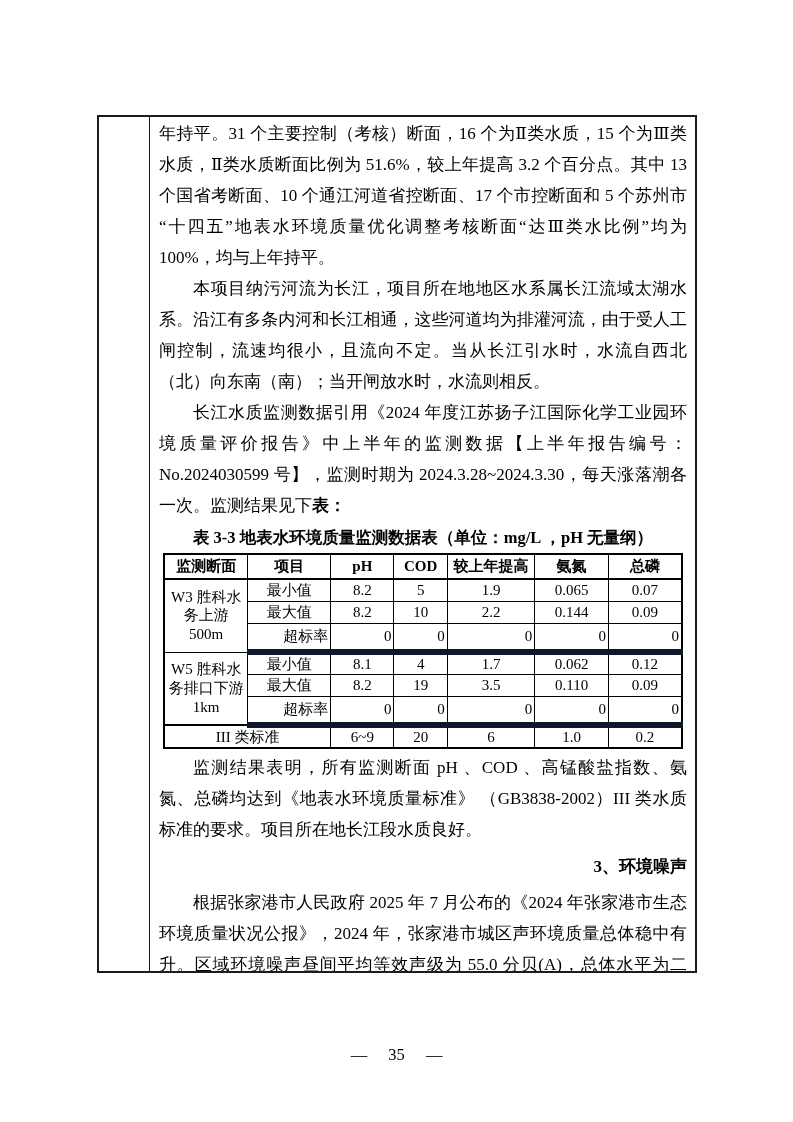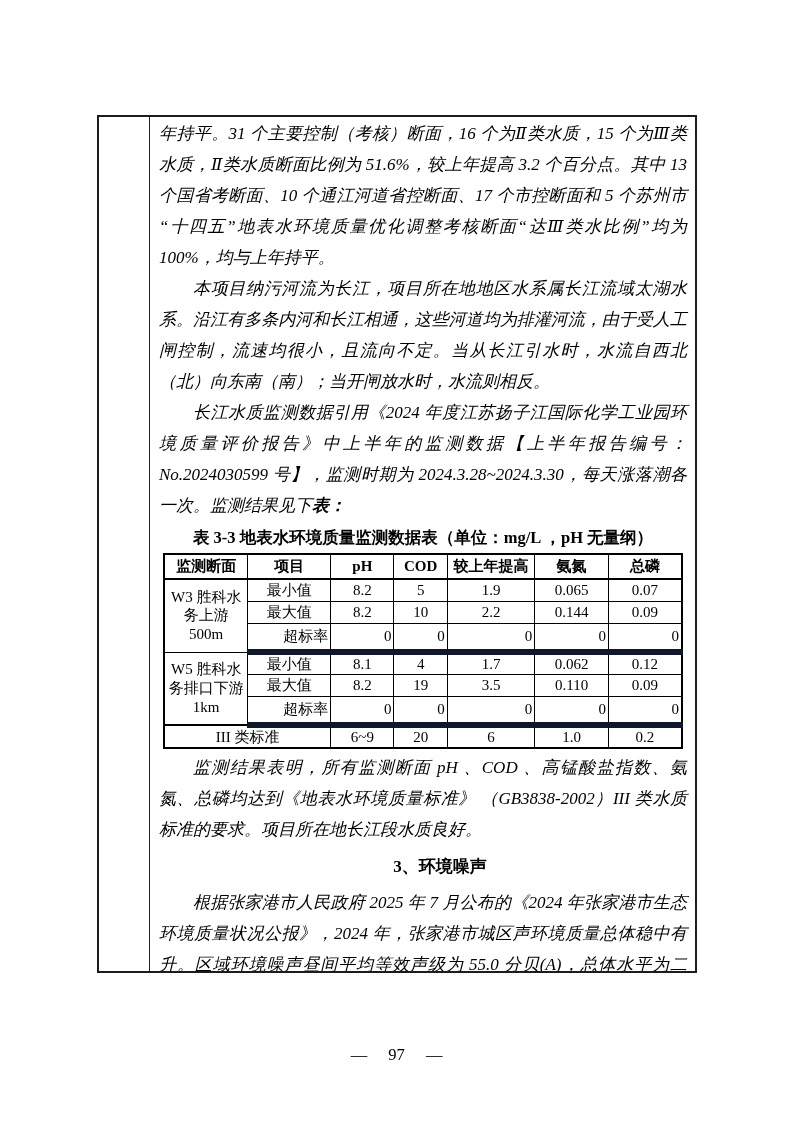--- a/index.html
+++ b/index.html
@@ -28,21 +28,20 @@
   .content-cell {
     flex: 1;
     padding: 1px 8px 0 9px;
     overflow: hidden;
   }
   p.body-para {
     margin: 0;
     font-size: 17px;
     line-height: 31px;
     text-align: justify;
-    font-style: italic;
   }
   p.indent { text-indent: 2em; }
   .bold { font-weight: bold; }
   .table-title {
     margin: 4px 0 1px 0;
     font-size: 16.5px;
     line-height: 26px;
     font-weight: bold;
     text-align: center;
   }
@@ -74,21 +73,21 @@
   td.section-cell {
     white-space: pre-line;
     line-height: 1.3;
   }
   .noise-heading {
     margin: 7px 0 5px 0;
     font-size: 17px;
     line-height: 30px;
     font-weight: bold;
     text-indent: 2em;
-    text-align: center;
+    text-align: right;
   }
   .para-after-table { margin-top: 5px; }
   .footer {
     position: absolute;
     left: 0; top: 1044px;
     width: 100%;
     text-align: center;
     font-size: 16.5px;
     line-height: 22px;
     word-spacing: 17px;
@@ -198,13 +197,13 @@
 
     <p class="body-para indent para-after-table">监测结果表明，所有监测断面 pH 、COD 、高锰酸盐指数、氨氮、总磷均达到《地表水环境质量标准》 （GB3838-2002）III 类水质标准的要求。项目所在地长江段水质良好。</p>
 
     <div class="noise-heading">3、环境噪声</div>
 
     <p class="body-para indent">根据张家港市人民政府 2025 年 7 月公布的《2024 年张家港市生态环境质量状况公报》，2024 年，张家港市城区声环境质量总体稳中有升。区域环境噪声昼间平均等效声级为 55.0 分贝(A)，总体水平为二级，区域昼间声环境质量为较好。社会生活噪声是影响我市城区声环境质量的主要污染源，占 82.9%，其次为交通噪声、工业噪声和施工噪声。</p>
 
   </div>
 </div>
 
-<div class="footer">— 97 —</div>
+<div class="footer">— 35 —</div>
 
 </body></html>

